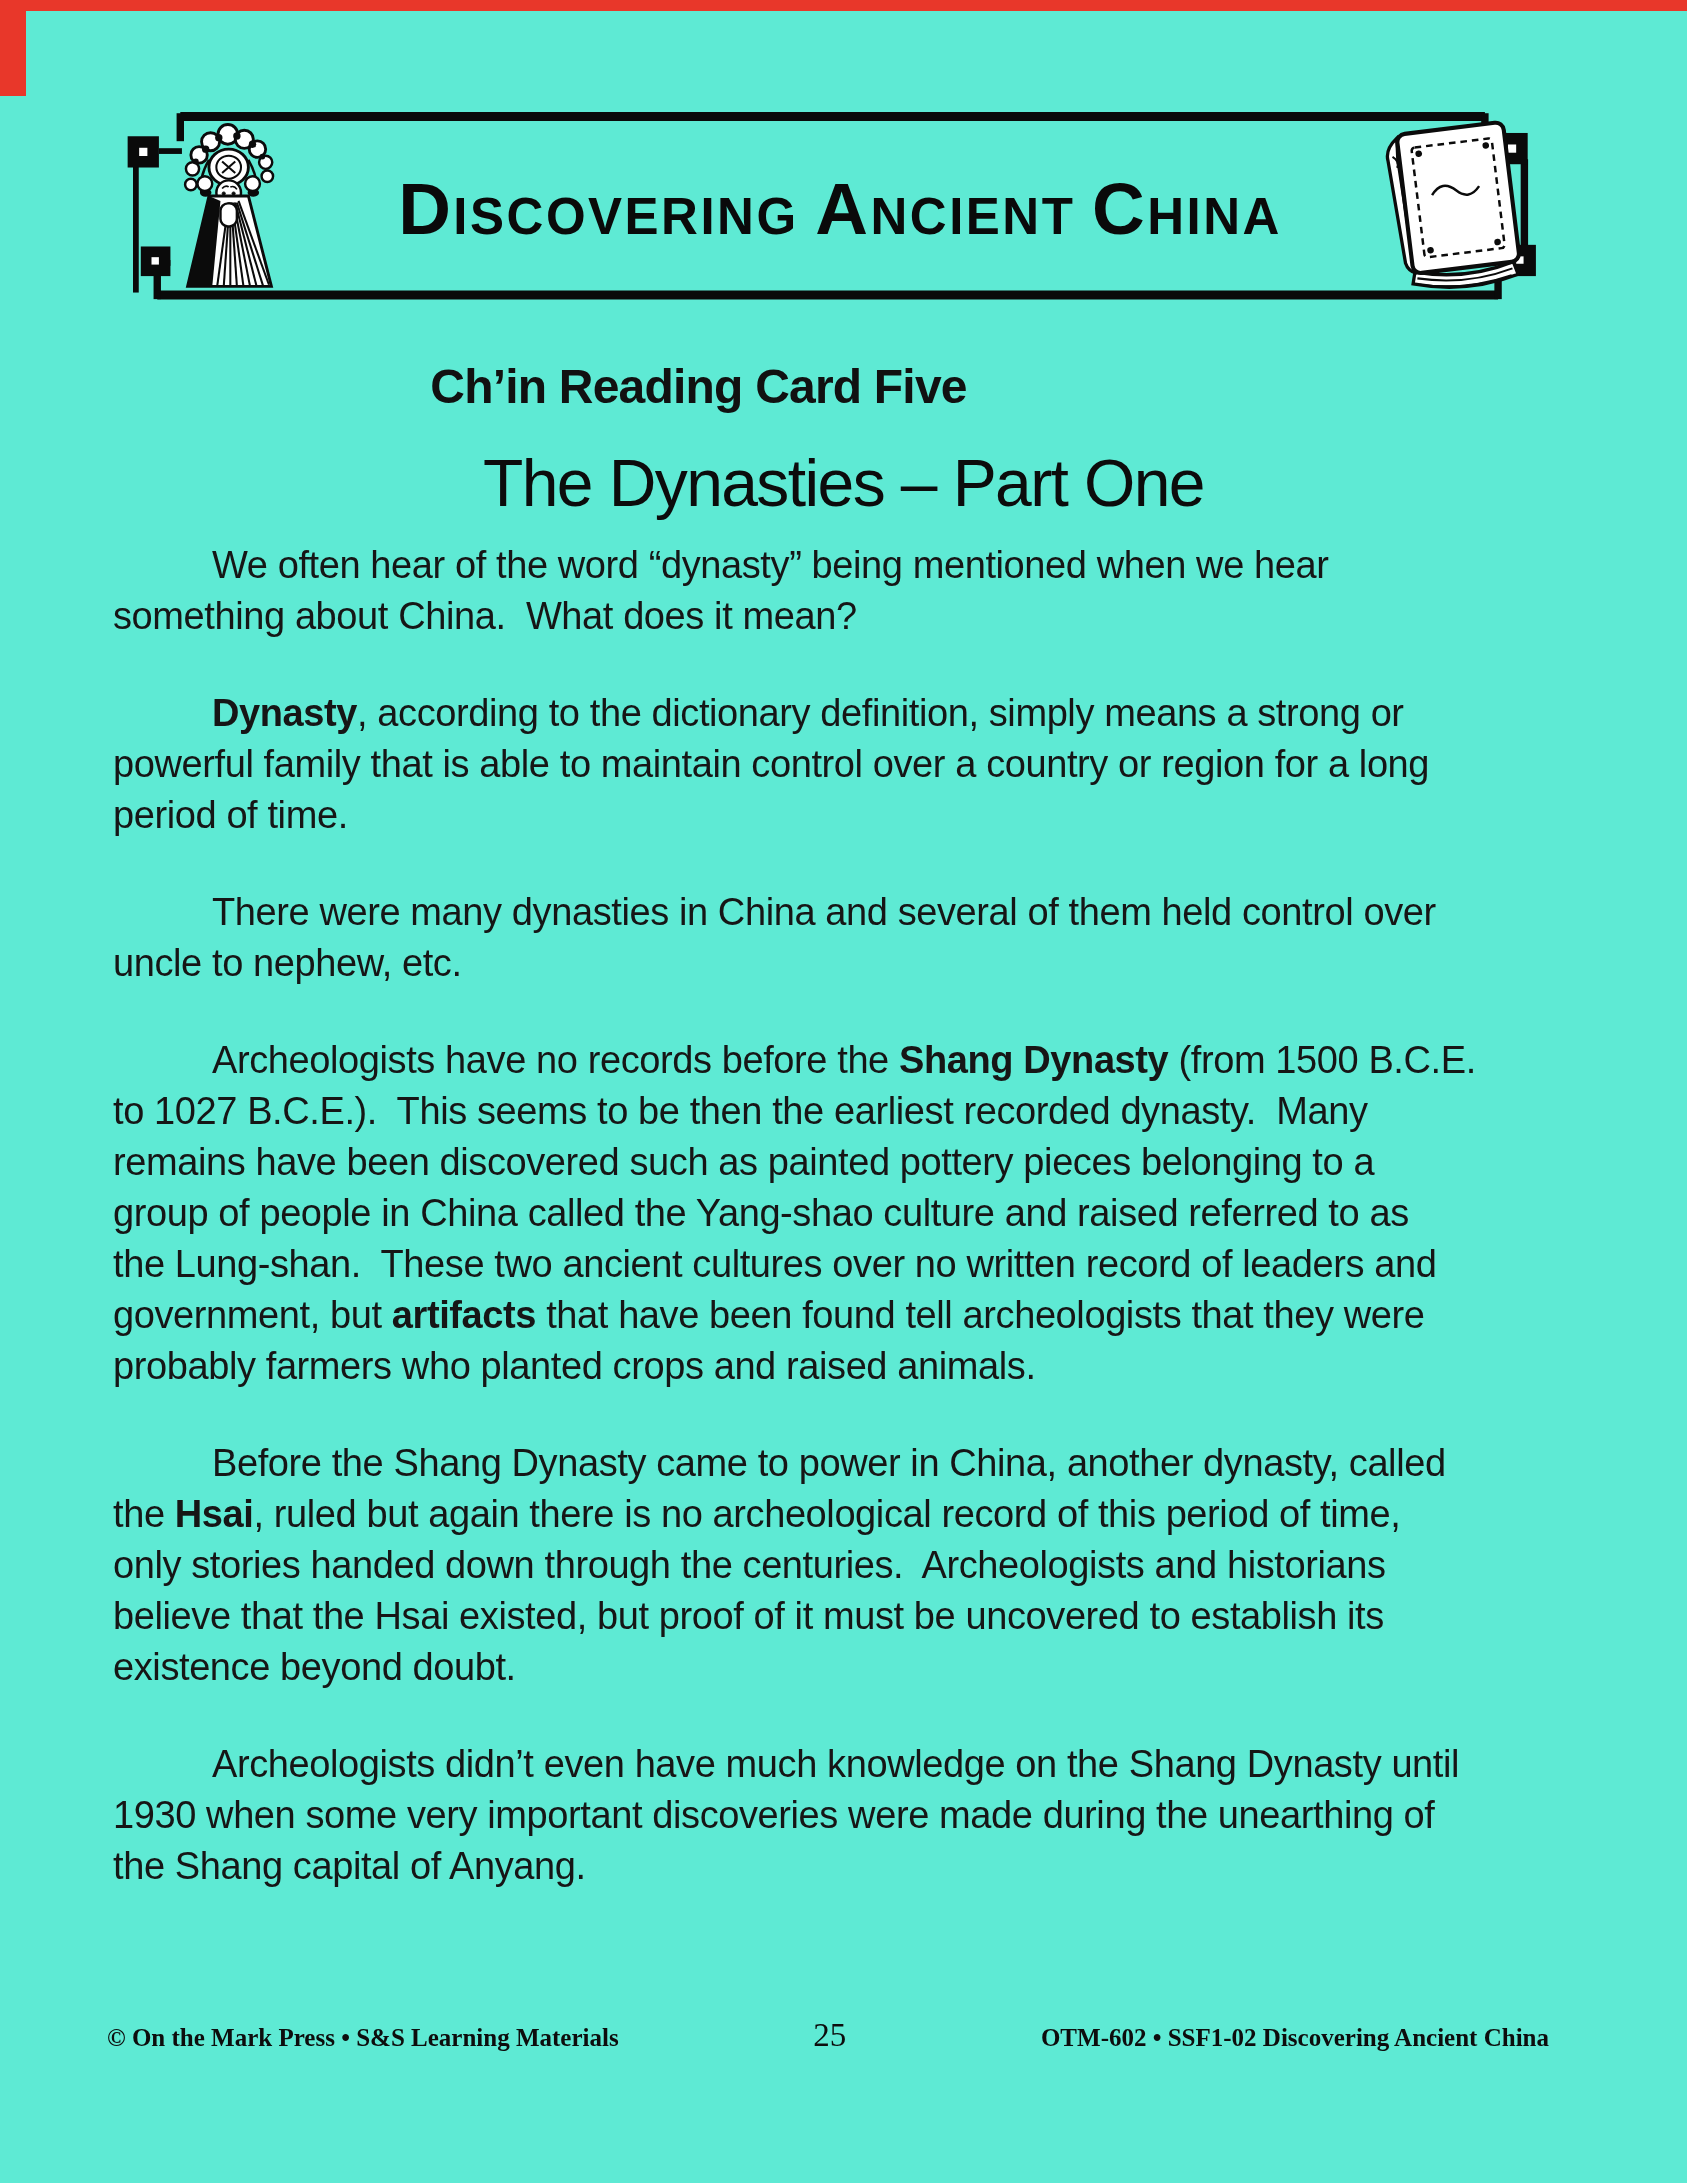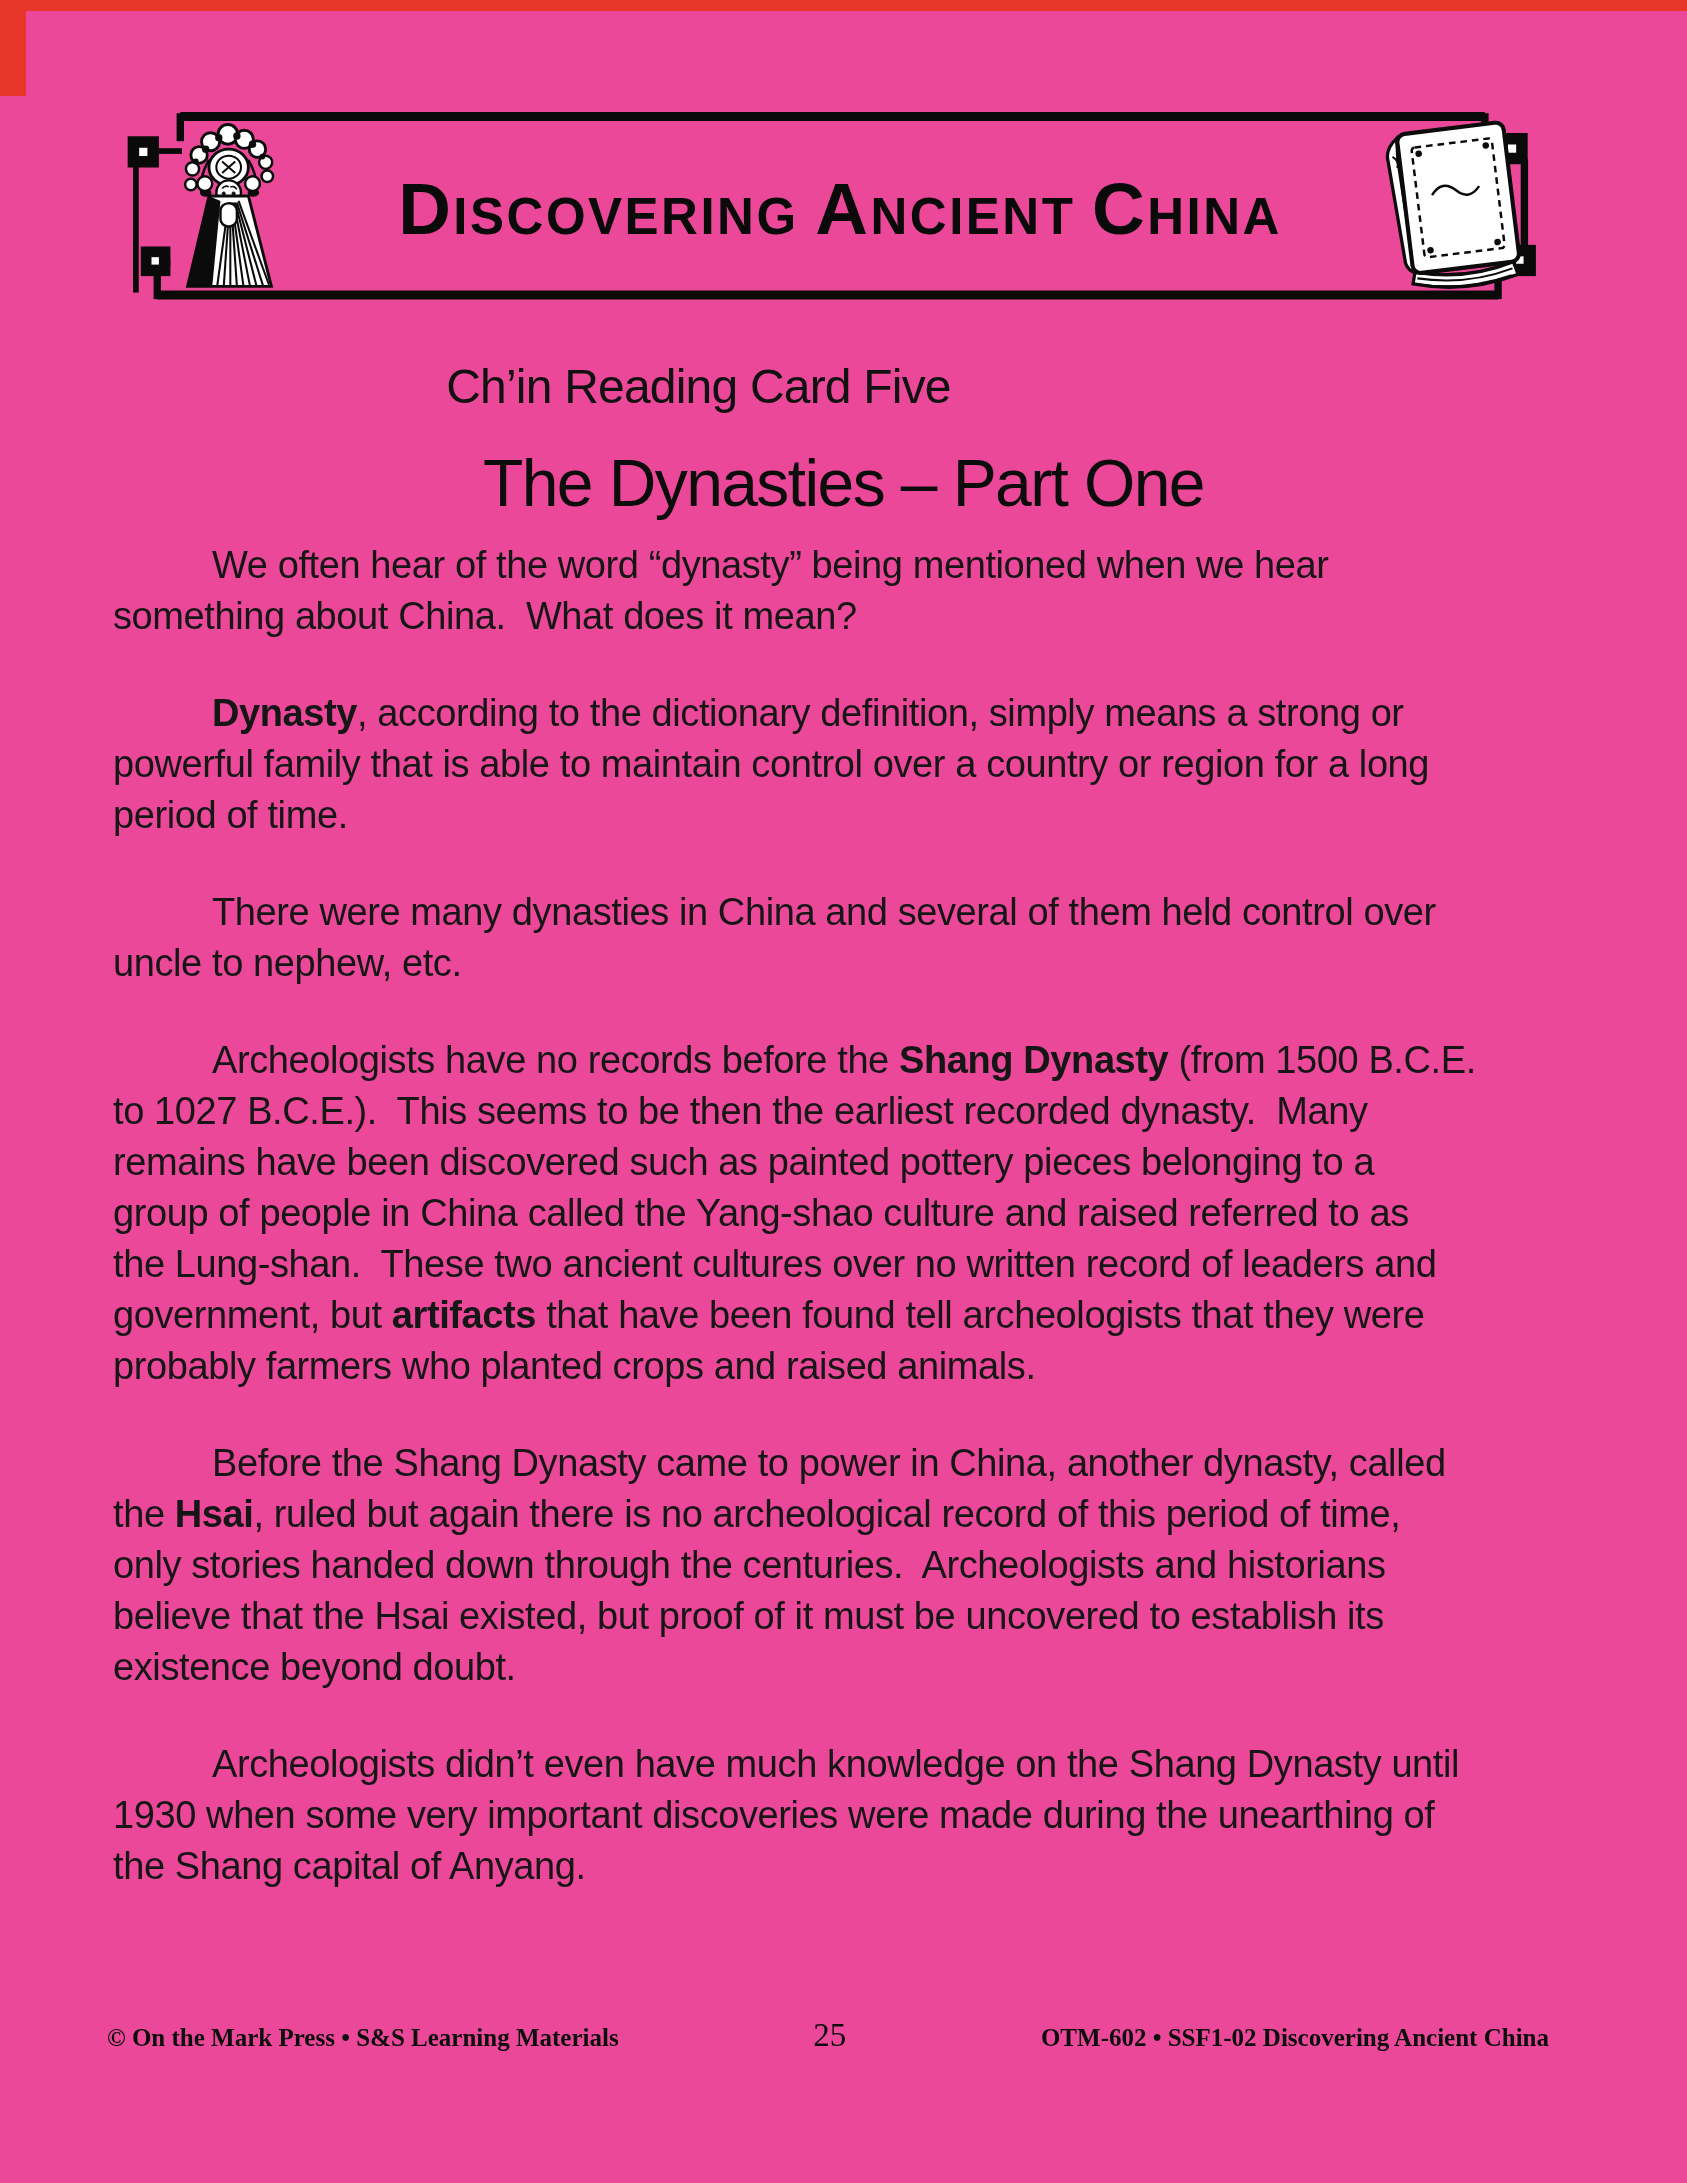--- a/index.html
+++ b/index.html
@@ -1,32 +1,32 @@
 <!DOCTYPE html>
 <html style="font-size:13px"><head>
 <meta charset="utf-8">
 <style>
   html,body{margin:0;padding:0;background:#fff;}
-  .page{position:relative;width:1687px;height:2183px;background:#ec4899;overflow:hidden;
+  .page{position:relative;width:1687px;height:2183px;background:#5eead4;overflow:hidden;
         font-family:"Liberation Sans",sans-serif;color:#141414;}
   .edge-top{position:absolute;left:0;top:0;width:1687px;height:10.7px;background:#e8372a;}
   .edge-left{position:absolute;left:0;top:0;width:26px;height:96px;background:#e8372a;}
 
   
   .banner{position:absolute;left:115px;top:105px;width:1450px;height:204px;}
   .banner svg.border{position:absolute;left:0;top:0;}
   .mask-icon{position:absolute;left:66px;top:16.5px;}
   .book-icon{position:absolute;left:1259px;top:11.5px;}
   .banner-title{position:absolute;left:206px;right:206px;top:54px;height:99px;line-height:99px;
       text-align:center;font-weight:bold;color:#0a0a0a;letter-spacing:2.5px;font-size:51px;white-space:nowrap;}
   .banner-title .cap{font-size:73px;}
 
   
   .h-card{position:absolute;top:359px;left:0;width:1397px;text-align:center;
-      font-size:48px;font-weight:normal;letter-spacing:-0.8px;color:#111;}
+      font-size:48px;font-weight:bold;letter-spacing:-0.8px;color:#111;}
   .h-title{position:absolute;top:445px;left:0;width:1687px;text-align:center;
       font-size:66px;font-weight:normal;letter-spacing:-1.6px;color:#0c0c0c;}
 
   
   .body-text{position:absolute;left:113px;top:540px;width:1516px;font-size:38px;
       letter-spacing:-0.4px;color:#161616;}
   .para{margin:0 0 46px 0;}
   .line{white-space:pre;height:51px;line-height:51px;}
   .line.first{padding-left:99px;}
   .line b{font-weight:bold;margin-top:34px;}

